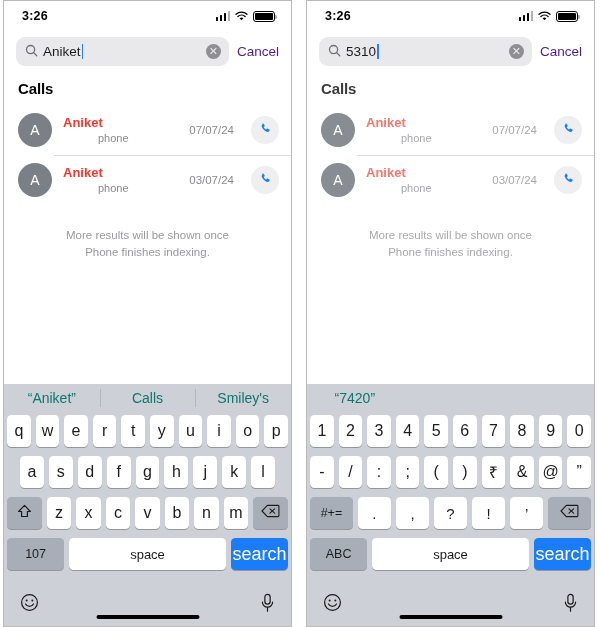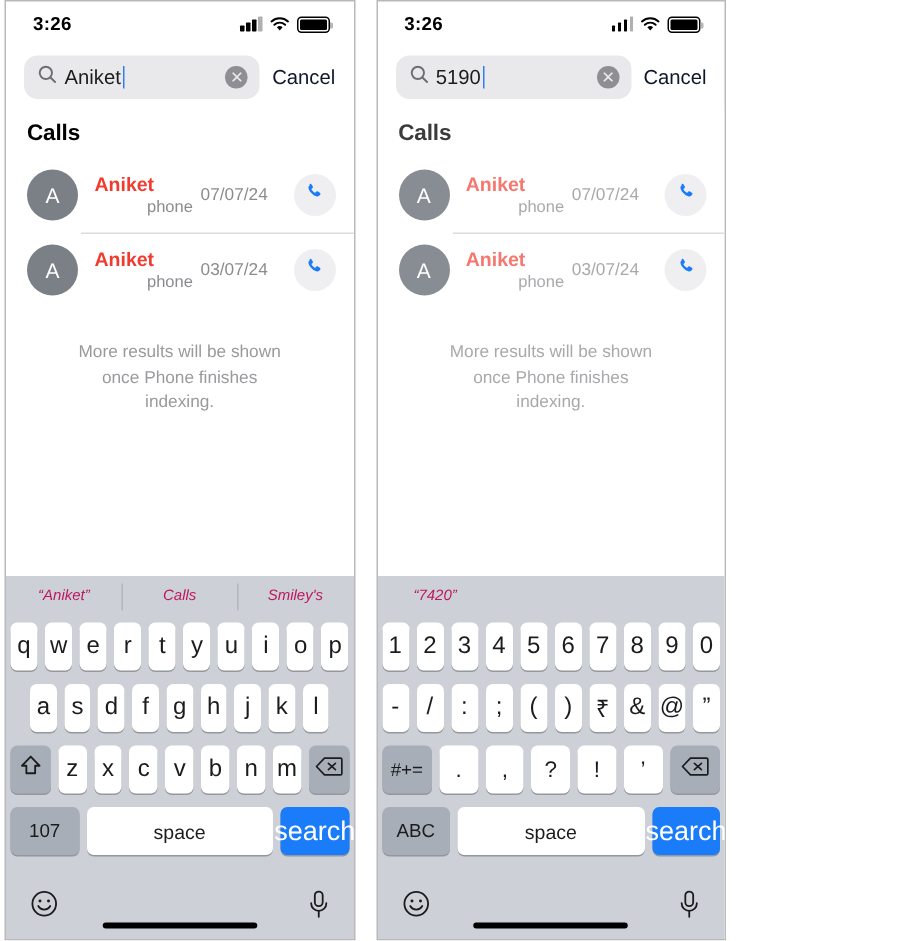--- a/index.html
+++ b/index.html
@@ -3,21 +3,21 @@
 <meta charset="utf-8">
 <style>
   * { box-sizing: border-box; margin: 0; padding: 0; }
   html, body {
     width: 600px; height: 627px;
     background: #ffffff;
     font-family: "Liberation Sans", sans-serif;
     overflow: hidden;
   }
   .stage {
-    width: 484px; height: 627px;
+    width: 600px; height: 627px;
     display: flex;
     background: #ffffff;
   }
   .phone {
     width: 289px;
     height: 627px;
     border: 1px solid #b9b9b9;
     background: #ffffff;
     display: flex;
     flex-direction: column;
@@ -105,21 +105,21 @@
     border-radius: 50%;
     background: #8e8e93;
     color: #e9e9ec;
     font-size: 11px;
     line-height: 15px;
     text-align: center;
     font-family: "DejaVu Sans", sans-serif;
   }
   .cancel {
     flex: 0 0 auto;
-    color: #0f172a;
+    color: #4c1d95;
     font-size: 13.5px;
     padding-right: 2px;
   }
 
   
   .results { flex: 1 1 auto; background: #fff; position: relative; }
   .section-title {
     font-size: 15px;
     font-weight: bold;
     color: #000;
@@ -201,25 +201,24 @@
     user-select: none;
   }
   .predict {
     height: 28px;
     display: flex;
     align-items: center;
   }
   .predict .slot {
     flex: 1 1 0;
     text-align: center;
-    font-size: 10px;
-    color: #be185d;
+    font-size: 14px;
+    color: #0f766e;
     position: relative;
     line-height: 28px;
-    font-style: italic;
   }
   .predict .slot + .slot::before {
     content: "";
     position: absolute;
     left: 0; top: 5px; bottom: 5px;
     width: 1px;
     background: #b3b7bd;
   }
   .krow {
     display: flex;
@@ -476,21 +475,21 @@
 
     <div class="searchrow">
       <div class="searchfield">
         <span class="mag">
           <svg width="13" height="13" viewBox="0 0 14 14">
               <circle cx="6" cy="6" r="4.4" stroke="#6e6e73" stroke-width="1.4" fill="none"></circle>
               <line x1="9.3" y1="9.3" x2="12.6" y2="12.6" stroke="#6e6e73" stroke-width="1.4" stroke-linecap="round"></line>
             </svg>
         </span>
         <span class="query">
-            <span>5190</span>
+            <span>5310</span>
             <span class="caret"></span>
           </span>
         <span class="clear-btn">✕</span>
       </div>
       <div class="cancel">Cancel</div>
     </div>
 
     <div class="results dim">
       <div class="section-title">Calls</div>
 

